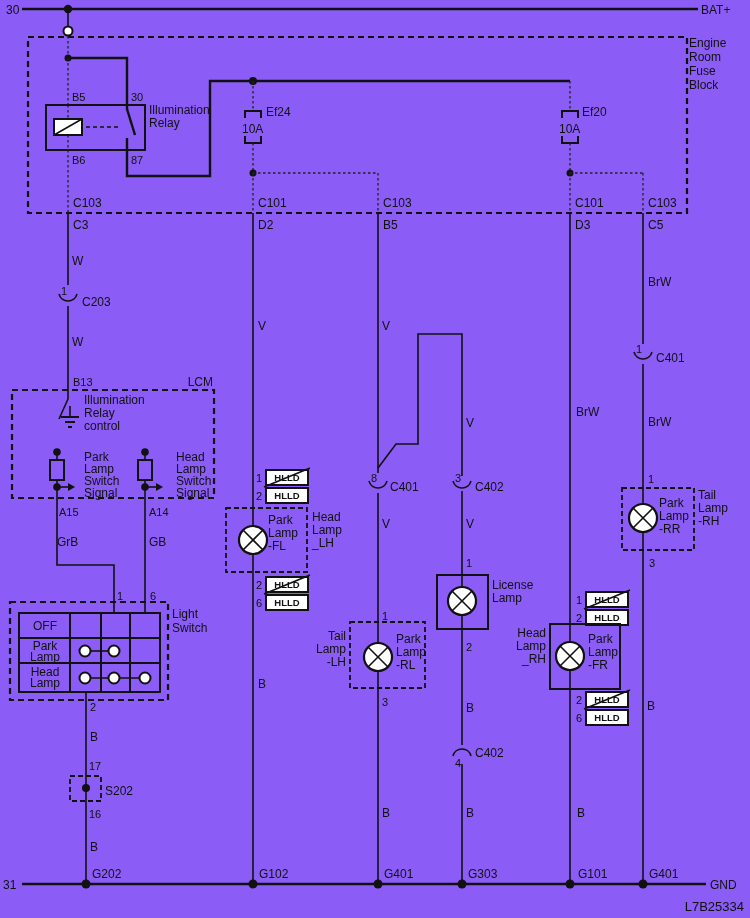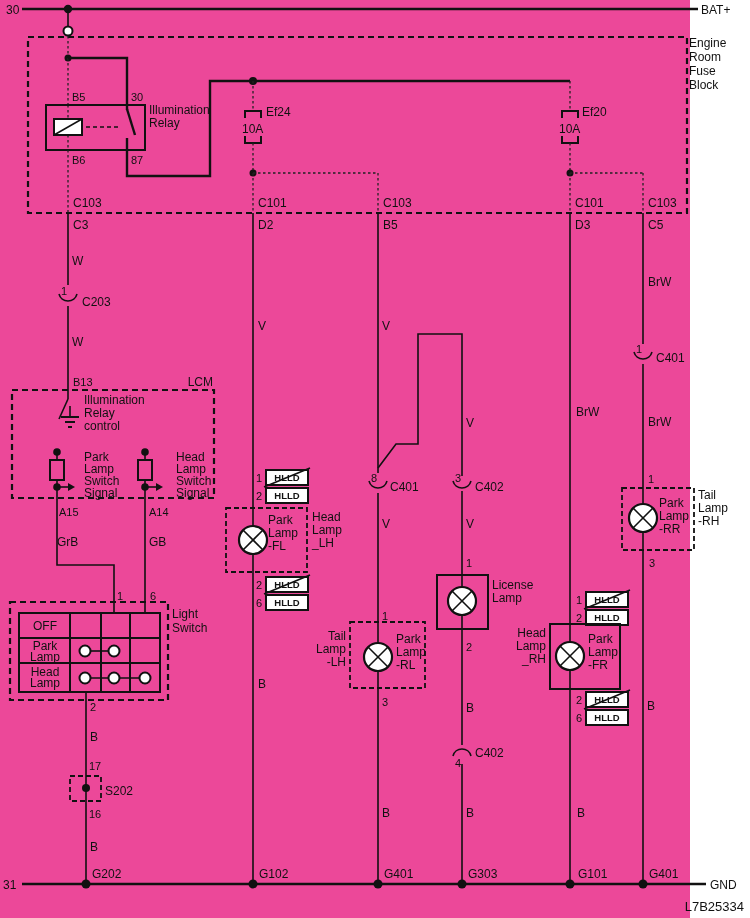--- a/index.html
+++ b/index.html
@@ -1,16 +1,16 @@
 <!DOCTYPE html>
 <html><head>
 <meta charset="utf-8">
 <style>
   html,body{margin:0;padding:0;background:#fff;}
-  .stage{width:690px;height:918px;position:relative;background:#ec4899;}
+  .stage{width:750px;height:918px;position:relative;background:#8b5cf6;}
   svg text{font-family:"Liberation Sans","DejaVu Sans",sans-serif;font-size:12px;fill:#111;}
   svg text.pin{font-size:11px;}
   svg text.hlld{font-size:9.5px;font-weight:600;}
   svg text.doc{font-size:13px;}
   .w{stroke:#111;stroke-width:1.6;fill:none;}
   .wk{stroke:#111;stroke-width:2.4;fill:none;}
   .dt{stroke:#222;stroke-width:1.3;fill:none;stroke-dasharray:2.5 2.5;}
   .bx{stroke:#111;stroke-width:2;fill:none;}
   .bxw{stroke:#111;stroke-width:2;fill:#fff;}
   .dbx{stroke:#111;stroke-width:2.2;fill:none;stroke-dasharray:6 4;}

